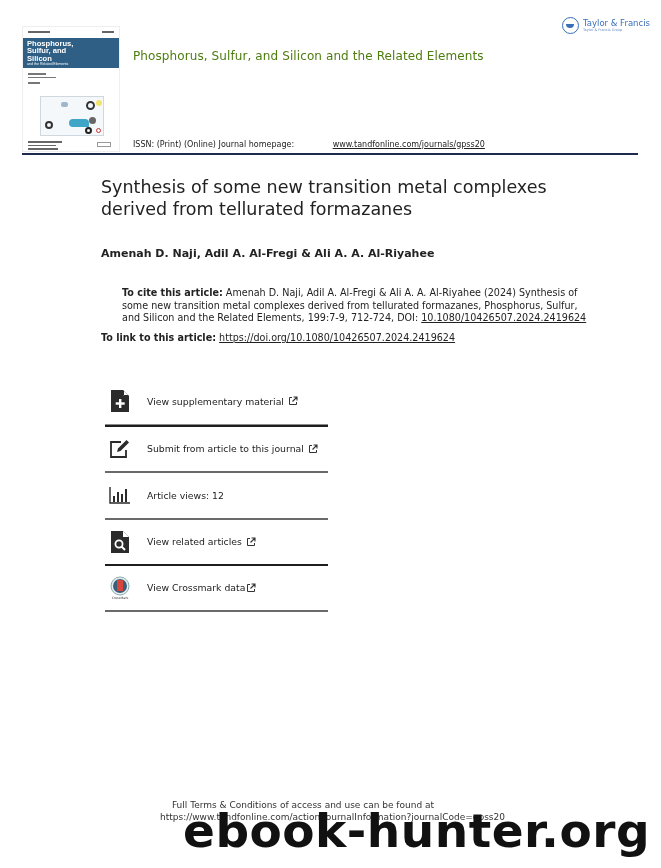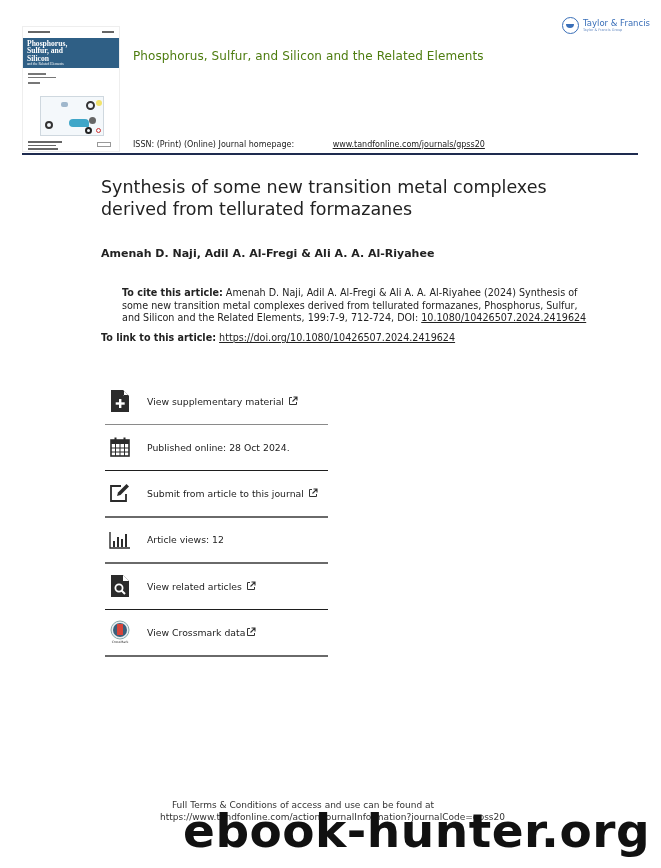--- a/index.html
+++ b/index.html
@@ -9,21 +9,21 @@
   
   .cover {
     position: absolute; left: 22px; top: 26px; width: 98px; height: 126px;
     background: #fff; border: 1px solid #eee;
   }
   .cover .topline { position: absolute; left: 5px; top: 4px; right: 5px; height: 4px; display:flex; justify-content: space-between; }
   .cover .topline span { display:block; height:2px; background:#666; }
   .cover .band {
     position: absolute; left: 0; right: 0; top: 11px; height: 30px;
     background: #2f5f85; color: #fff; padding: 2px 4px;
-    font-family: Liberation Serif, serif; font-weight: bold;
+    font-family: Liberation Sans, sans-serif; font-weight: bold;
     font-size: 7.6px; line-height: 7.4px;
   }
   .cover .band .sub { font-size: 3.6px; line-height: 4px; font-weight: normal; }
   .cover .meta { position:absolute; left:5px; top:46px; }
   .cover .meta span { display:block; height:1.5px; background:#777; margin-bottom:2px; }
   .cover .graphic {
     position: absolute; left: 17px; top: 69px; width: 64px; height: 40px;
     border: 1px solid #cfd8df; background: #f4f8fb;
   }
   .cover .graphic i { position:absolute; border-radius:50%; display:block; }
@@ -180,32 +180,20 @@
     <span class="lbl">View supplementary material</span>
     <span class="ext">
       <svg width="10" height="10" viewBox="0 0 10 10">
           <path d="M4 1.5H1.5v7h7V6" fill="none" stroke="#333" stroke-width="1"></path>
           <path d="M5.5 1h3.5v3.5M9 1L4.5 5.5" fill="none" stroke="#333" stroke-width="1.1"></path>
         </svg>
     </span>
   </div>
   <div class="rule light"></div>
 
-  <div class="info-row">
-    <span class="ico">
-      <svg width="20" height="20" viewBox="0 0 20 20">
-          <rect x="1" y="3" width="18" height="16" fill="none" stroke="#2b2b2b" stroke-width="1.6"></rect>
-          <rect x="1" y="3" width="18" height="4" fill="#2b2b2b"></rect>
-          <rect x="4.5" y="0.5" width="2" height="5" fill="#2b2b2b"></rect>
-          <rect x="13.5" y="0.5" width="2" height="5" fill="#2b2b2b"></rect>
-          <path d="M5.5 7v12M10 7v12M14.5 7v12M1 11h18M1 15h18" stroke="#2b2b2b" stroke-width="1"></path>
-        </svg>
-    </span>
-    <span class="lbl">Published online: 28 Oct 2024.</span>
-  </div>
   <div class="rule dark"></div>
 
   <div class="info-row">
     <span class="ico">
       <svg width="22" height="20" viewBox="0 0 22 20">
           <path d="M12 3H2v15h15v-7" fill="none" stroke="#2b2b2b" stroke-width="1.8"></path>
           <path d="M8 13l1-3.5 8.5-8.5 2.5 2.5L11.5 12z" fill="#2b2b2b"></path>
         </svg>
     </span>
     <span class="lbl">Submit from article to this journal</span>

